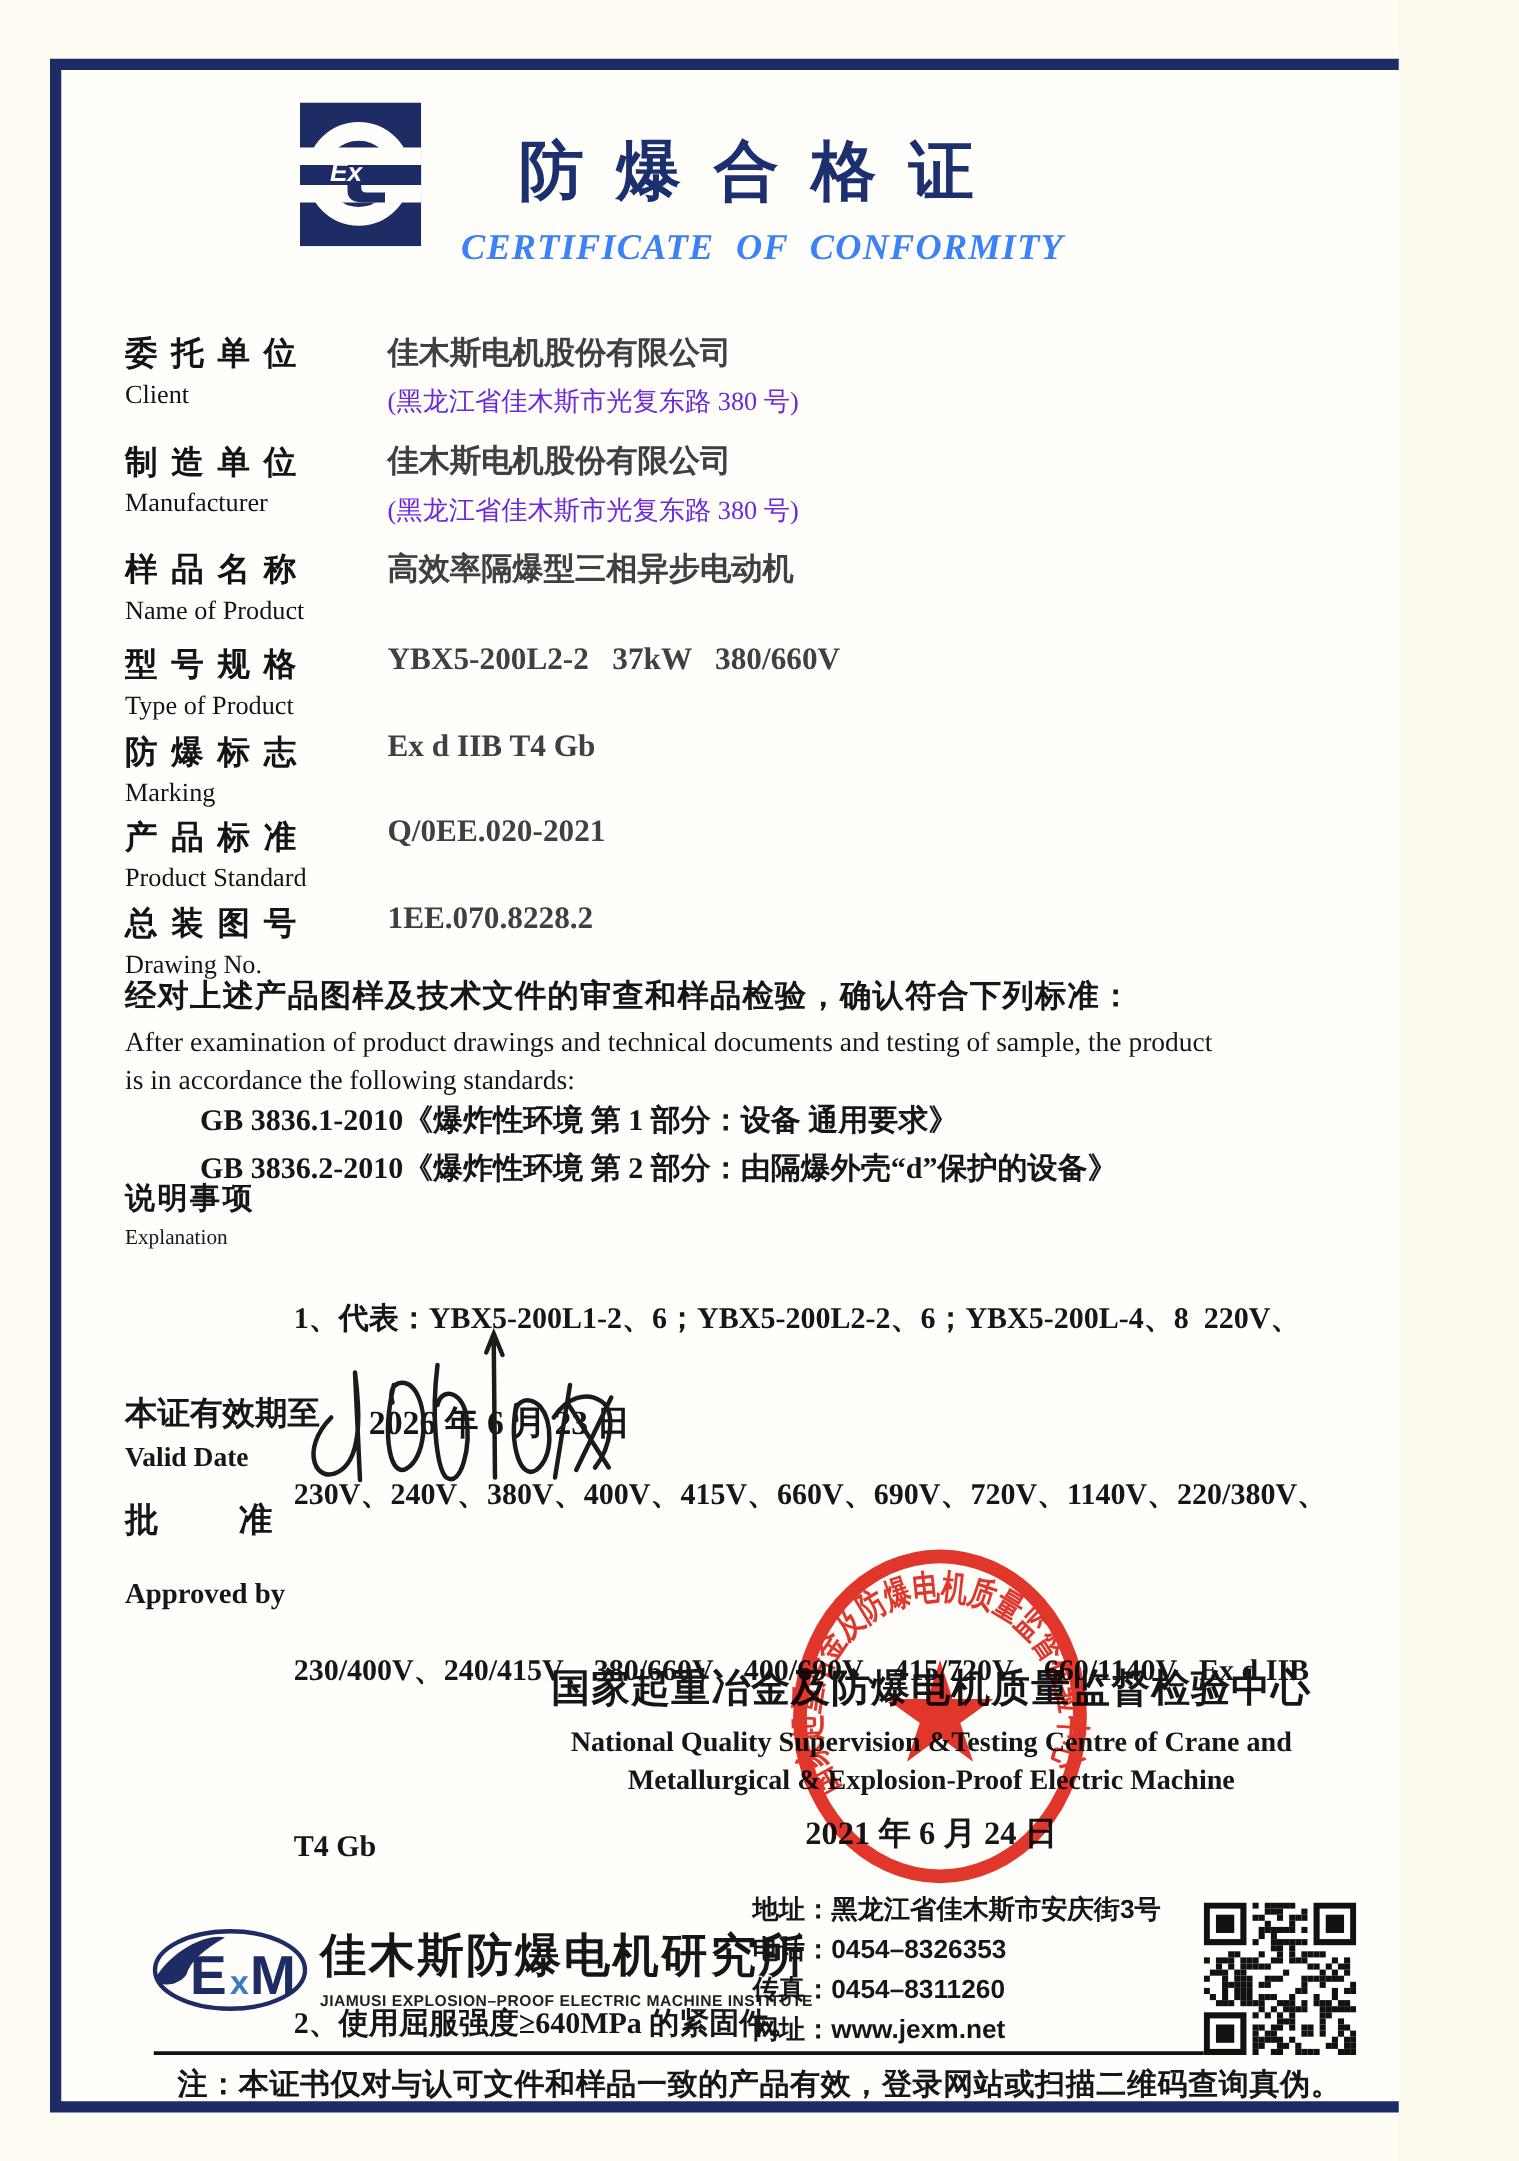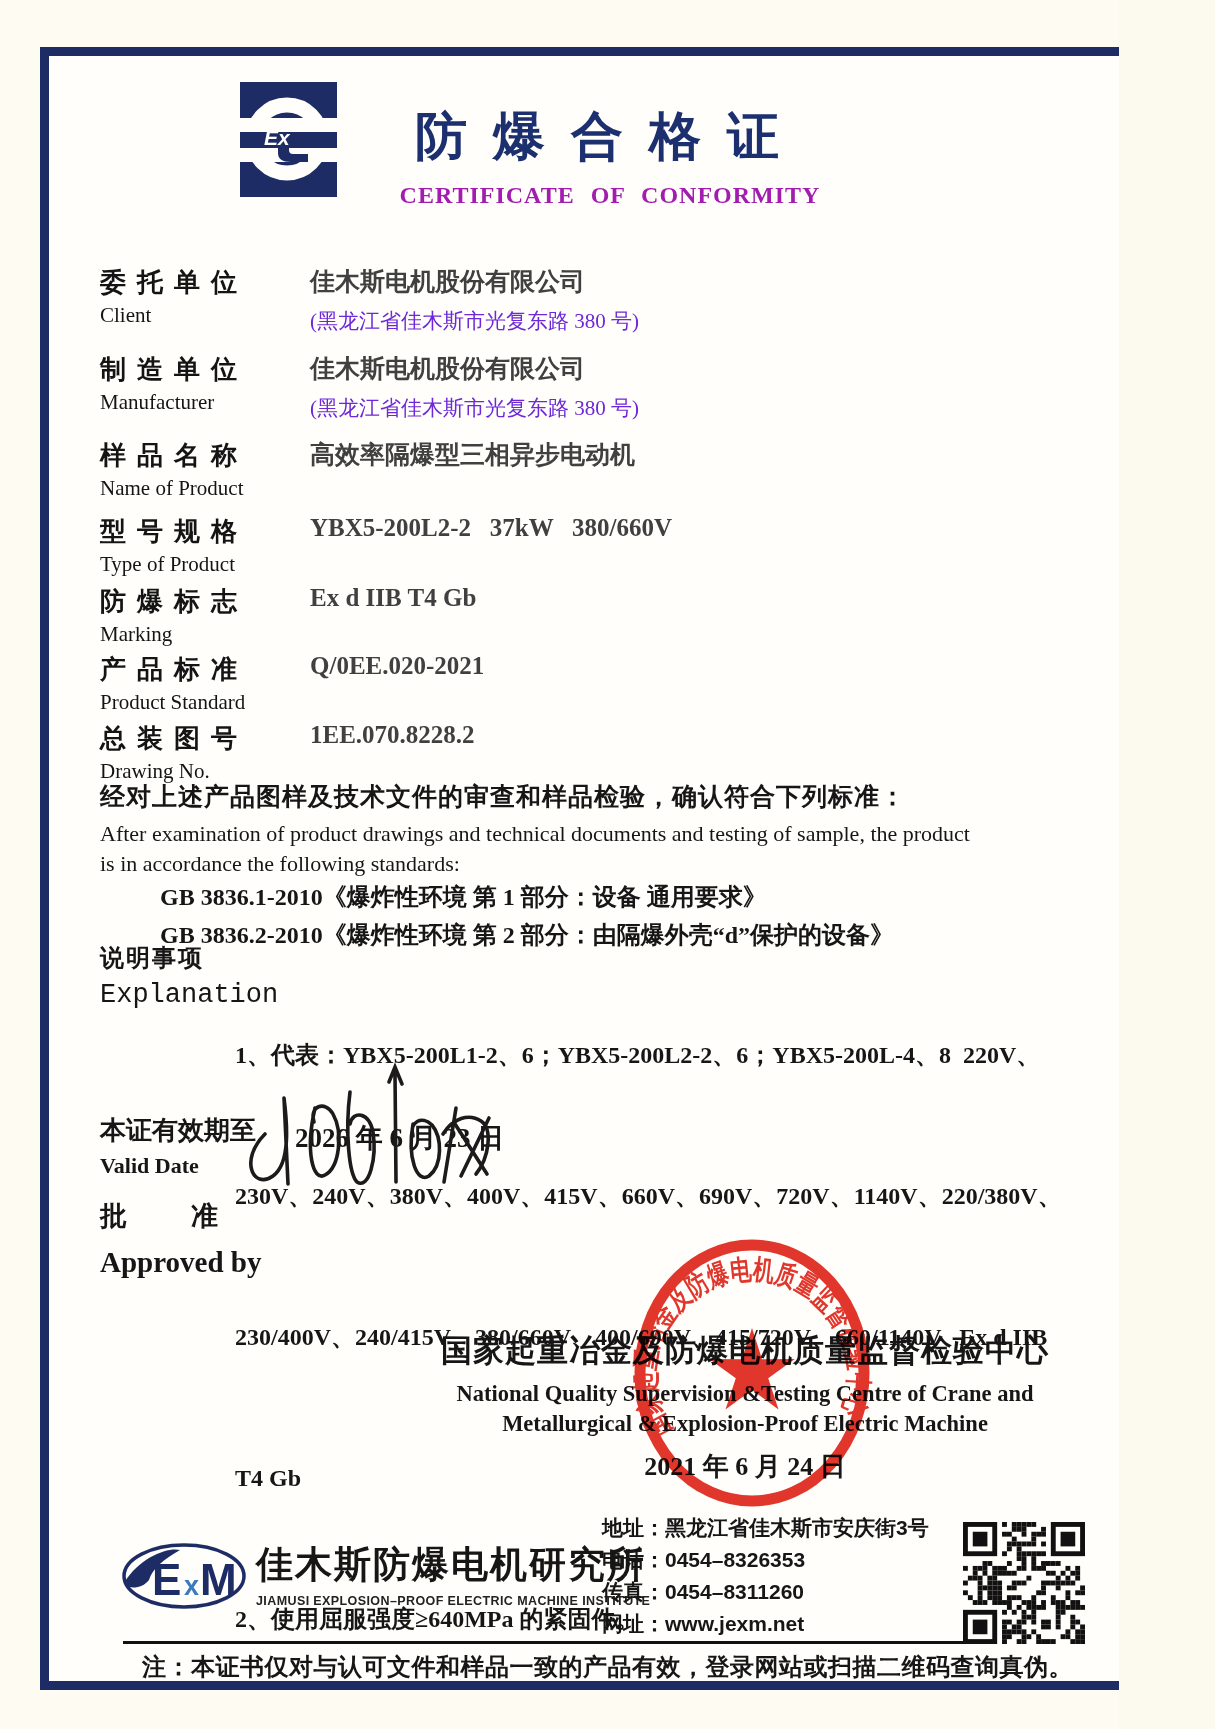--- a/index.html
+++ b/index.html
@@ -8,21 +8,21 @@
   .page { position:relative; width:1119px; height:1729px; background:#fdfbf2; overflow:hidden; }
   .frame { position:absolute; left:40px; top:47px; width:1135px; height:1643px;
            border:9px solid #1e2c66; background:#fffefa; }
 
   
   .logo-ex { position:absolute; left:240px; top:82px; width:97px; height:115px; }
   .title-block { position:absolute; left:330px; top:78px; width:560px; text-align:center;margin-top:24px; }
   .h-cn { font-family:"Liberation Serif", serif; font-weight:bold; font-size:52px;
           letter-spacing:26px; color:#1c2f6e; white-space:nowrap; }
   .h-en { margin-top:10px; font-family:"Liberation Serif", serif; font-weight:bold;
-          font-size:24px; letter-spacing:1px; word-spacing:9px; color:#a21caf; }
+          font-size:29px; letter-spacing:1px; word-spacing:9px; color:#3b82f6;font-style:italic; }
   .cert-no { position:absolute; left:330px; top:195px; width:560px; text-align:center;
              font-family:"Liberation Serif", serif; font-size:27px; font-weight:600;
              color:#181818; white-space:pre-wrap; }
 
   
   .field-row { position:absolute; left:100px; width:1020px; }
   .f-label { position:absolute; left:0; top:0; width:300px; }
   .f-cn { font-size:26px; font-weight:bold; letter-spacing:11px; color:#141414; }
   .f-en { margin-top:3px; font-family:"Liberation Serif", serif; font-size:21px; color:#141414; }
   .f-value { position:absolute; left:210px; top:0; width:800px; }
@@ -33,34 +33,34 @@
   
   .stmt { position:absolute; left:100px; top:780px; width:1015px; }
   .stmt-cn { font-size:25px; font-weight:bold; letter-spacing:1px; }
   .stmt-en { margin-top:6px; font-family:"Liberation Serif", serif; font-size:22px; line-height:30px; }
   .standards { position:absolute; left:160px; top:878px; width:960px;
                font-family:"Liberation Serif", serif; font-weight:600; font-size:24px; line-height:38px; }
 
   
   .expl-label { position:absolute; left:100px; top:942px; }
   .expl-cn { font-size:24px; font-weight:bold; letter-spacing:2px; }
-  .expl-en { margin-top:6px; font-family:Liberation Mono, monospace; font-size:27px; }
+  .expl-en { margin-top:6px; font-family:Liberation Serif, serif; font-size:17px; }
   .expl-body { position:absolute; left:235px; top:938px; width:895px;
                font-family:"Liberation Serif", serif; font-weight:600; font-size:24px;
                line-height:47px; white-space:pre-wrap; }
 
   
   .valid-label { position:absolute; left:100px; top:1113px; }
   .v-cn { font-size:26px; font-weight:bold; }
   .v-en { margin-top:5px; font-size:22px; font-weight:bold; font-family:"Liberation Serif", serif; }
   .valid-value { position:absolute; left:295px; top:1120px; font-family:"Liberation Serif", serif;
                  font-weight:600; font-size:27px; white-space:pre-wrap; }
   .appr-label { position:absolute; left:100px; top:1198px; }
   .a-cn { font-size:27px; font-weight:bold; letter-spacing:64px; white-space:nowrap; }
-  .a-en { margin-top:12px; font-size:29px; font-weight:bold; font-family:"Liberation Serif", serif; letter-spacing:0; }
+  .a-en { margin-top:28px; font-size:23px; font-weight:bold; font-family:"Liberation Serif", serif; letter-spacing:0; }
   .sign-svg { position:absolute; left:243px; top:1062px; }
 
   
   .org-block { position:absolute; left:375px; top:1330px; width:740px; text-align:center; }
   .org-cn { font-size:31px; font-weight:bold; letter-spacing:1px; white-space:nowrap; }
   .org-en { margin-top:7px; font-family:"Liberation Serif", serif; font-weight:bold; font-size:22.5px; line-height:30px; }
   .org-date { margin-top:10px; font-family:"Liberation Serif", serif; font-weight:600;
               font-size:26px; white-space:pre-wrap; }
   .seal-svg { position:absolute; left:620px; top:1226px; mix-blend-mode:multiply; opacity:.92; z-index:6; }
 

